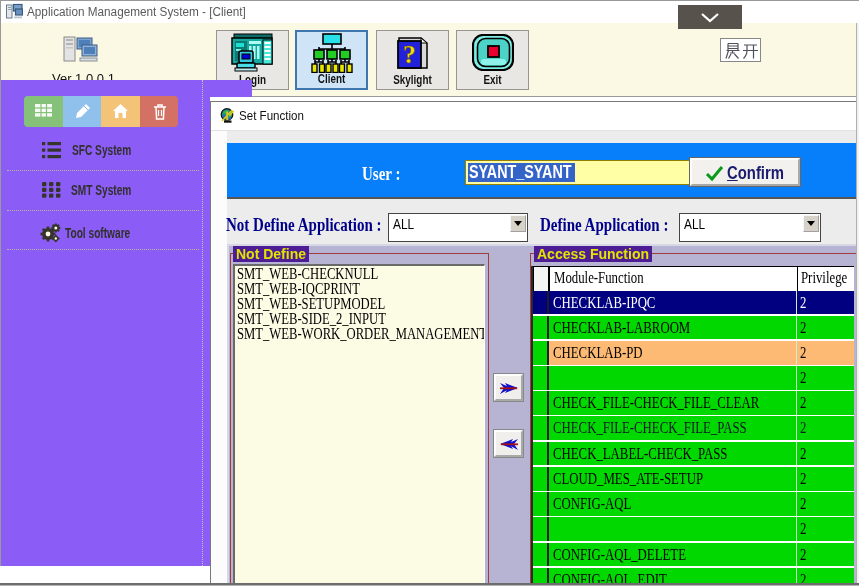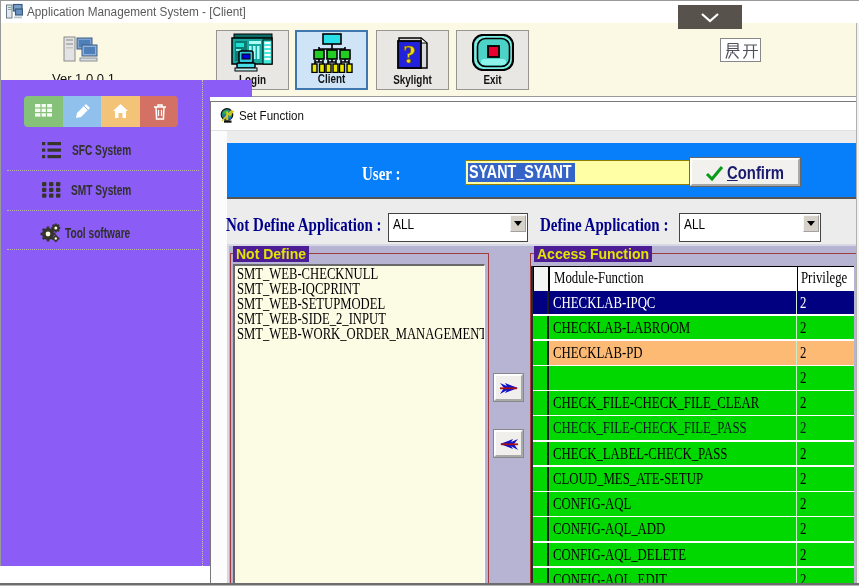--- a/index.html
+++ b/index.html
@@ -383,21 +383,20 @@
             <div class="cellA"><span class="sq">CLOUD_MES_ATE-SETUP</span></div>
             <div class="cellB" style="border-left:1px solid #cceecc"><span class="sq">2</span></div>
           </div>
           <div class="trow" style="top:226.09999999999997px;height:23.7px;background:#00d800;color:#000">
             <div class="rowhdr" style="background:#00d800;border-right:2px solid #1c1c1c"></div>
             <div class="cellA"><span class="sq">CONFIG-AQL</span></div>
             <div class="cellB" style="border-left:1px solid #cceecc"><span class="sq">2</span></div>
           </div>
           <div class="trow" style="top:251.29999999999995px;height:23.7px;background:#00d800;color:#000">
             <div class="rowhdr" style="background:#00d800;border-right:2px solid #1c1c1c"></div>
-            <div class="cellA"><span class="sq">CONFIG-AQL_ADD</span></div>
             <div class="cellB" style="border-left:1px solid #cceecc"><span class="sq">2</span></div>
           </div>
           <div class="trow" style="top:276.49999999999994px;height:23.7px;background:#00d800;color:#000">
             <div class="rowhdr" style="background:#00d800;border-right:2px solid #1c1c1c"></div>
             <div class="cellA"><span class="sq">CONFIG-AQL_DELETE</span></div>
             <div class="cellB" style="border-left:1px solid #cceecc"><span class="sq">2</span></div>
           </div>
           <div class="trow" style="top:301.69999999999993px;height:23.7px;background:#00d800;color:#000">
             <div class="rowhdr" style="background:#00d800;border-right:2px solid #1c1c1c"></div>
             <div class="cellA"><span class="sq">CONFIG-AQL_EDIT</span></div>

